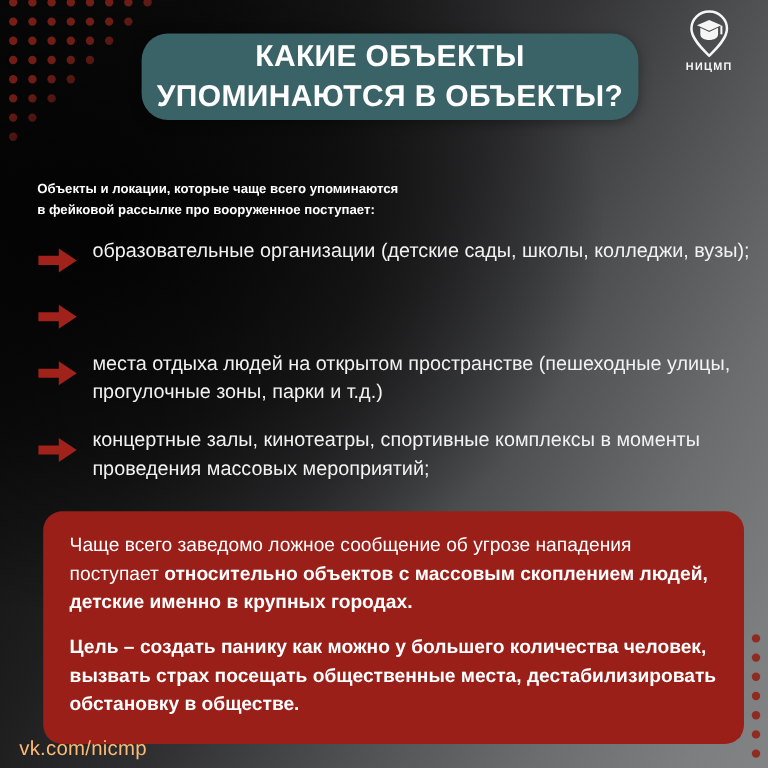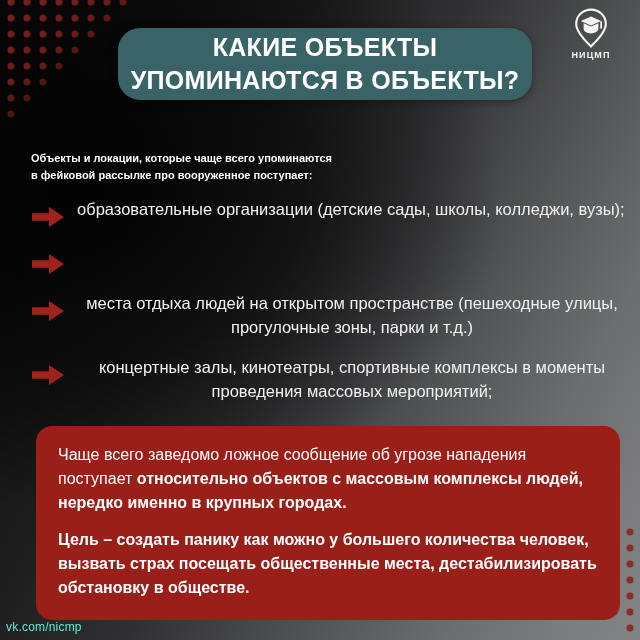--- a/index.html
+++ b/index.html
@@ -128,21 +128,20 @@
     font-size: 11px;
     line-height: 1.52;
     margin-top: 14px;
   }
   
   .list {
     position: absolute;
     left: 31px;
     top: 196px;
     width: 596px;
-    text-align: center;
   }
   .list-item {
     display: flex;
     align-items: flex-start;
     margin-bottom: 14px;
   }
   .arrow {
     flex: 0 0 auto;
     width: 40px;
     margin-top: 9px;
@@ -171,24 +170,24 @@
     font-size: 16px;
     line-height: 1.5;
     margin: 0 0 13px 0;
   }
   .red-p:last-child { margin-bottom: 2px; }
   .red-p b { font-weight: 700; }
   .red-p.all-bold { font-weight: 700; }
   
   .watermark {
     position: absolute;
-    left: 6px;
+    left: 16px;
     bottom: 6px;
-    color: #5eead4;
-    font-size: 12px;
+    color: #fdba74;
+    font-size: 17px;
     letter-spacing: 0.2px;
   }
 </style>
 </head>
 <body>
 
 <div id="poster">
 
   <div class="bg-base"></div>
   <div class="bg-vignette"></div>
@@ -370,20 +369,20 @@
           <svg width="34" height="24" viewBox="0 0 34 24" aria-hidden="true">
             <path d="M1 8.2 L18 8.2 L18 2.0 L33 12.0 L18 22.0 L18 15.8 L1 15.8 Z" fill="#a0221a"></path>
           </svg>
         </div>
         <div class="item-text">концертные залы, кинотеатры, спортивные комплексы в моменты проведения массовых мероприятий;</div>
       </div>
     </div>
 
   <div class="red-box">
     <p class="red-p">
-      <span>Чаще всего заведомо ложное сообщение об угрозе нападения поступает </span><b>относительно объектов с массовым комплексы людей, нередко именно в крупных городах.</b>
+      <span>Чаще всего заведомо ложное сообщение об угрозе нападения поступает </span><b>относительно объектов с массовым скоплением людей, детские именно в крупных городах.</b>
     </p>
     <p class="red-p all-bold">Цель – создать панику как можно у большего количества человек, вызвать страх посещать общественные места, дестабилизировать обстановку в обществе.</p>
   </div>
 
   <div class="watermark">vk.com/nicmp</div>
 
 </div>
 
 </body></html>

